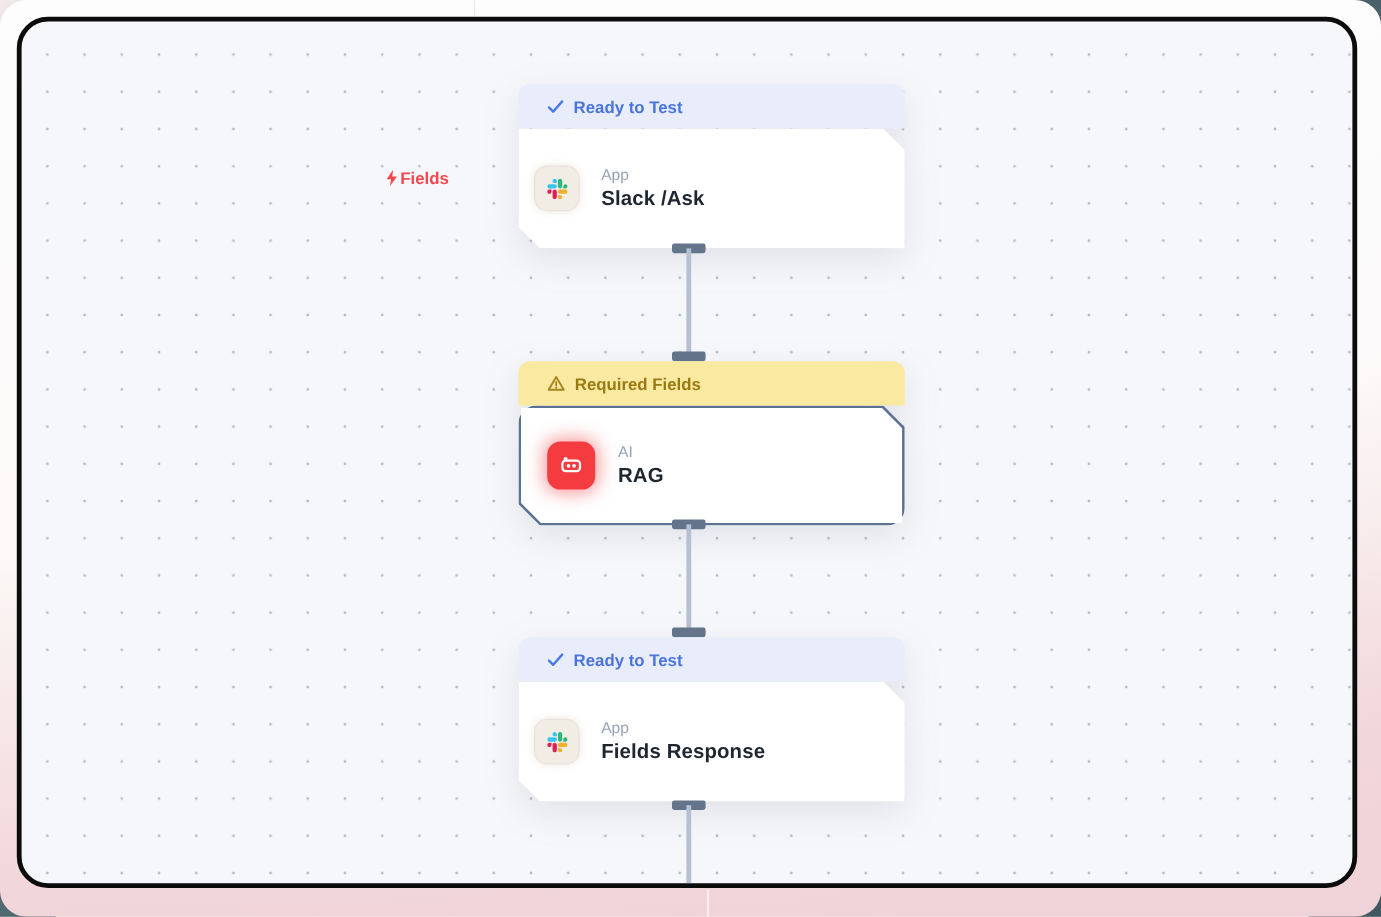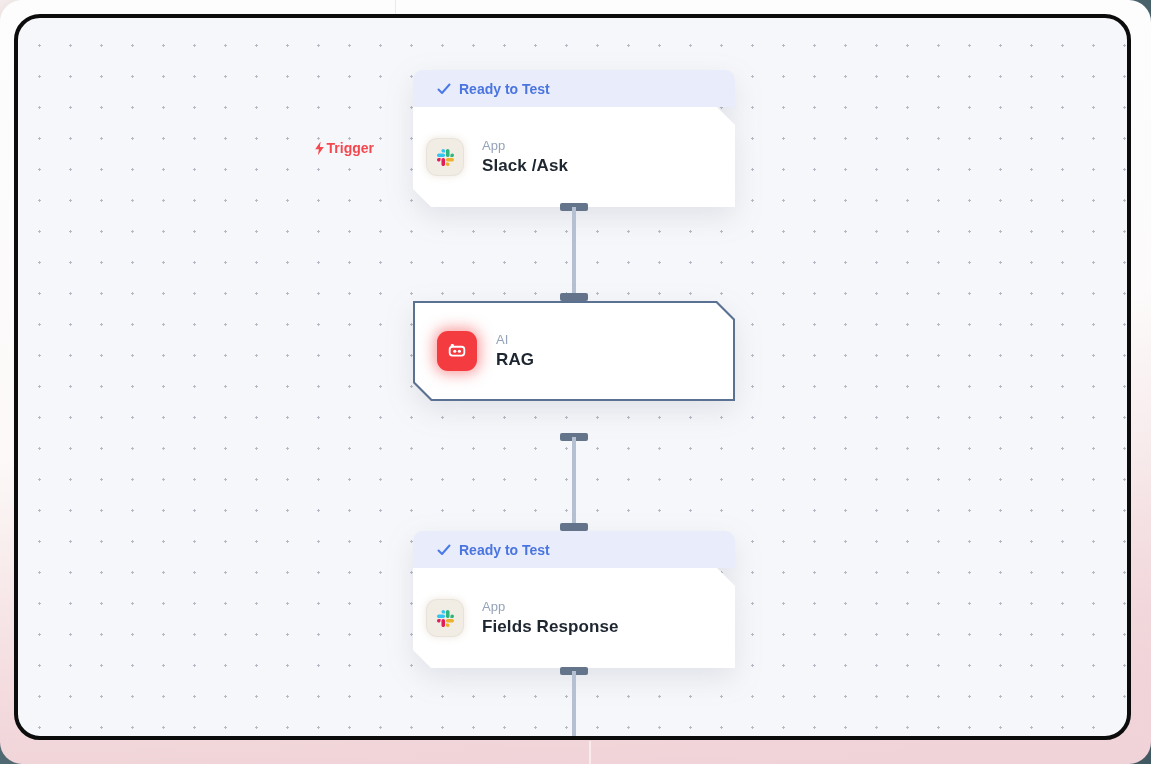--- a/index.html
+++ b/index.html
@@ -43,36 +43,36 @@
   }
   
   .trigger-label {
     position:absolute; left:260px; top:122px; width:96px;
     display:flex; align-items:center; justify-content:flex-end; gap:1px;
     color:#f4474e; font-size:14px; font-weight:600;
   }
   .trigger-label svg { flex:0 0 auto; }
   
   .node {
-    position:absolute; left:395px; width:322px;
+    position:absolute; left:414px; width:322px;
     filter: drop-shadow(0 10px 14px rgba(90,104,128,0.14));
   }
   .node-status {
     height:37px; border-radius:10px 10px 0 0;
     display:flex; align-items:center; gap:8px;
     padding:0 24px; font-size:14px; font-weight:600;
   }
   .node-status.ready  { background:#e9edfb; color:#4a74e0; }
   .node-status.warning{ background:#fae9a1; color:#9a7a12; }
   .node-body {
     position:relative; height:100px; background:#ffffff;
     clip-path: polygon(0 0, calc(100% - 18px) 0, 100% 18px, 100% 100%, 18px 100%, 0 calc(100% - 18px));
     display:flex; align-items:center; gap:19px; padding-left:14px;
   }
-  .node-body.outlined { background:#5b7192; padding:1px; display:block; }
+  .node-body.outlined { background:#5b7192; padding:1px; display:block;border-radius:15px; }
   .node-body.outlined .body-inner {
     position:absolute; inset:2px; background:#ffffff;
     clip-path: polygon(0 0, calc(100% - 17px) 0, 100% 17px, 100% 100%, 17px 100%, 0 calc(100% - 17px));
     display:flex; align-items:center; gap:19px; padding-left:22px;
   }
   .app-icon {
     flex:0 0 auto; display:flex; align-items:center; justify-content:center;
   }
   .app-icon.slack {
     width:36px; height:36px; border-radius:10px; background:#f2ede4;
@@ -101,21 +101,21 @@
 <div class="surface"></div>
 <div class="top-divider"></div>
 <div class="bottom-divider"></div>
 
 <div class="canvas">
 
   <div class="trigger-label">
     <svg width="13" height="15" viewBox="0 0 13 15">
       <path d="M7.6 0.5 L2.2 8.3 L5.9 8.3 L4.9 14.3 L10.8 6.0 L6.9 6.0 Z" fill="#f4474e"></path>
     </svg>
-    <span>Trigger</span>
+    <span>Fields</span>
   </div>
 
   <div class="node" style="top:52px;">
     <div class="node-status ready">
       <svg width="14" height="12" viewBox="0 0 14 12">
         <path d="M1.5 6.5 L5 10 L12.5 1.5" fill="none" stroke="#4a79e8" stroke-width="2" stroke-linecap="round" stroke-linejoin="round"></path>
       </svg>
       <span>Ready to Test</span>
     </div>
     <div class="node-body">
@@ -134,20 +134,28 @@
     </div>
   </div>
 
   <div class="connector" style="left:542px; top:185px; height:98px;">
     <div class="cap" style="top:0;"></div>
     <div class="line" style="top:4px; height:90px;"></div>
     <div class="cap" style="top:90px;"></div>
   </div>
 
   <div class="node" style="top:283px;">
+    <div class="node-status warning">
+      <svg width="15" height="13" viewBox="0 0 15 13">
+        <path d="M7.5 1.2 L13.8 11.8 L1.2 11.8 Z" fill="none" stroke="#a8851d" stroke-width="1.6" stroke-linejoin="round"></path>
+        <path d="M7.5 5.2 L7.5 8.2" stroke="#a8851d" stroke-width="1.5" stroke-linecap="round"></path>
+        <circle cx="7.5" cy="10" r="0.9" fill="#a8851d"></circle>
+      </svg>
+      <span>Required Fields</span>
+    </div>
     <div class="node-body outlined">
       <div class="body-inner">
         <div class="app-icon ai">
           <svg width="22" height="22" viewBox="0 0 24 24">
             <rect x="5.2" y="4.4" width="3.4" height="3.4" rx="1.2" fill="#ffffff"></rect>
             <rect x="4" y="7.4" width="16" height="9.6" rx="3" fill="none" stroke="#ffffff" stroke-width="2"></rect>
             <circle cx="9.6" cy="12.2" r="1.7" fill="#ffffff"></circle>
             <circle cx="14.6" cy="12.2" r="1.7" fill="#ffffff"></circle>
           </svg>
         </div>

